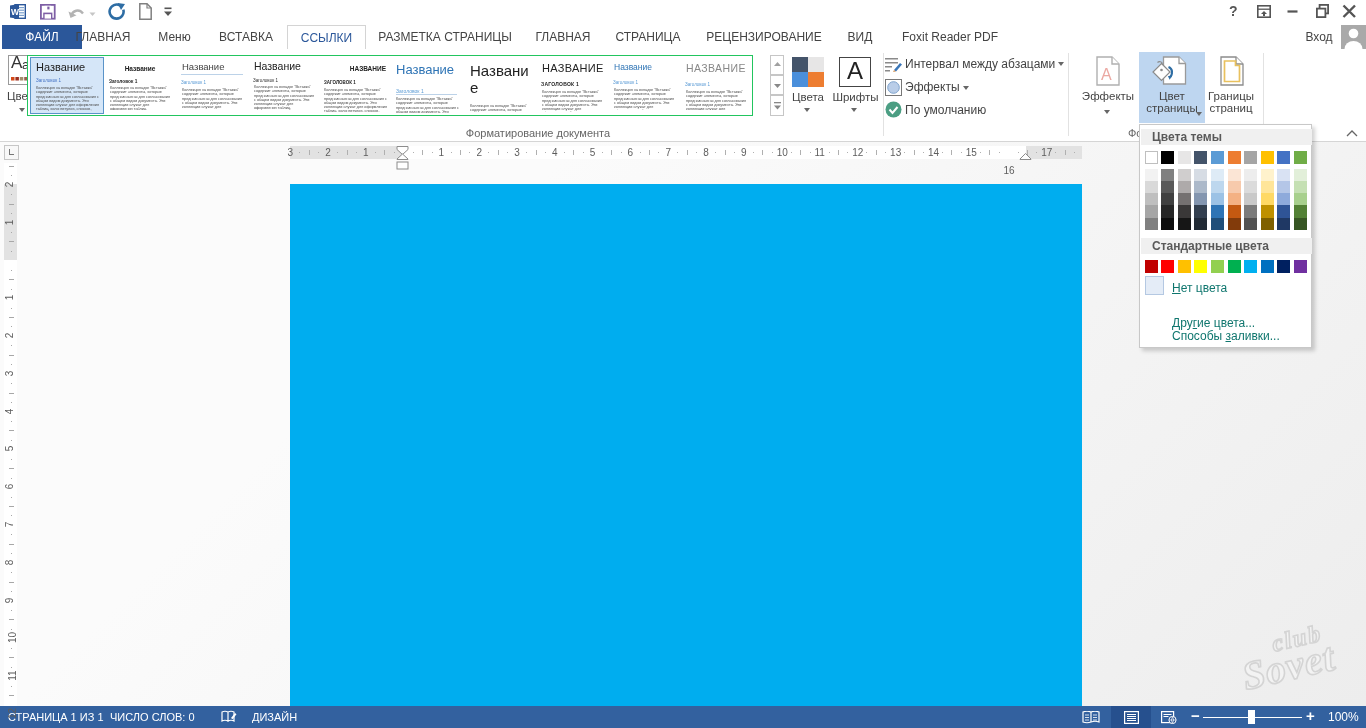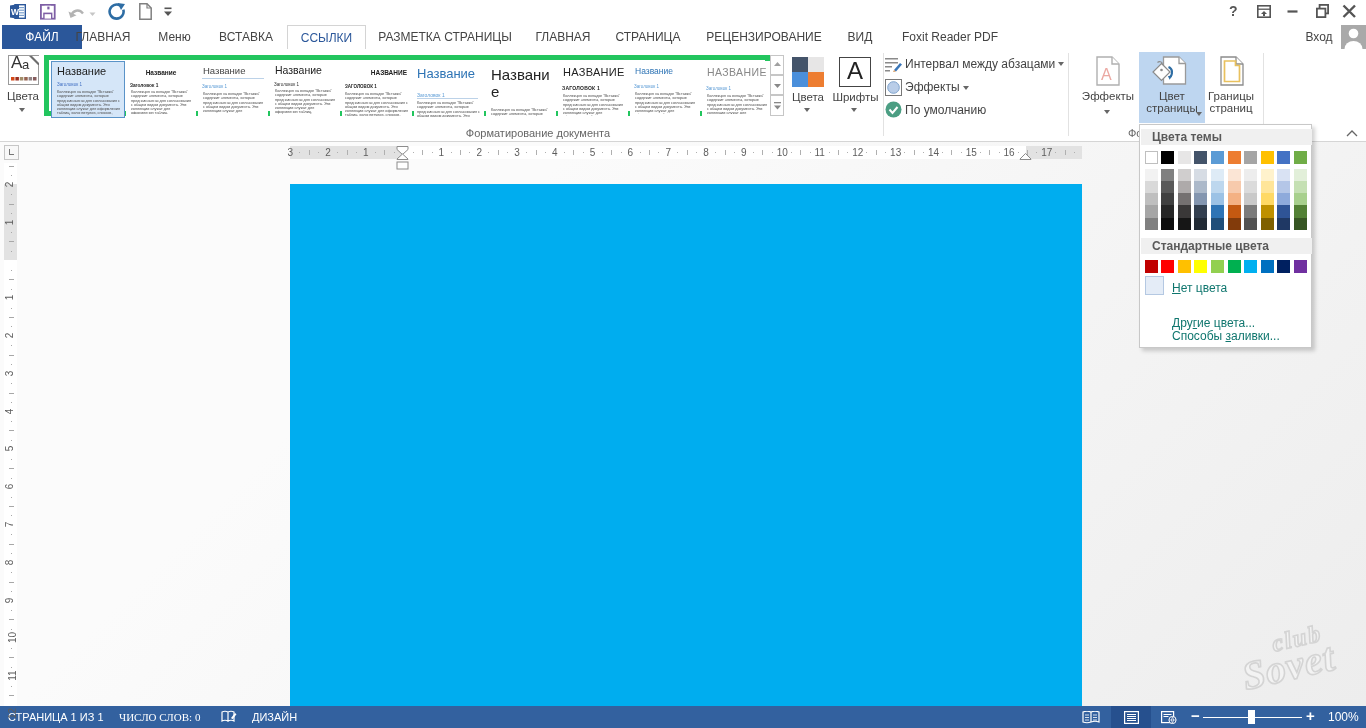--- a/index.html
+++ b/index.html
@@ -18,21 +18,21 @@
   #tab-design { color:#2b579a; background:#fff; border:1px solid #d4d4d4; border-bottom:none; }
 
   
   #ribbon { left:0; top:49px; width:1366px; height:93px; background:#fff; border-bottom:1px solid #d5d5d5; }
   .grouplabel { position:absolute; top:78px; font-size:11px; color:#666; }
   .vsep { position:absolute; top:4px; height:83px; width:1px; background:#e2e2e2; }
   .btnlabel { position:absolute; font-size:11.5px; color:#444; text-align:center; }
   .dropar { position:absolute; width:0; height:0; border-left:3.5px solid transparent; border-right:3.5px solid transparent; border-top:4px solid #666; }
 
   
-  #gallery { left:44px; top:6px; width:726px; height:61px; border:5px solid #22c55e; background:#fff; }
+  #gallery { left:27px; top:6px; width:726px; height:61px; border:1px solid #22c55e; background:#fff; }
   .thumb { position:absolute; top:1px; width:70px; height:57px; background:#fff; overflow:hidden; font-family:"Liberation Sans",sans-serif; }
   .tt { position:absolute; left:5px; top:4px; color:#222; }
   .th { position:absolute; left:5px; }
   .tb { position:absolute; left:5px; right:3px; overflow:hidden; }
   .tb > div { transform:scale(0.5); transform-origin:0 0; width:200%; font-size:7.6px; line-height:8.4px; color:#4a4a4a; }
   .scale5 { transform:scale(0.5); transform-origin:0 0; width:200%; }
 
   
   .ruler-h { left:290px; top:146px; width:792px; height:13px; background:#fff; }
   .rh-gray { position:absolute; top:0; height:13px; background:#e2e2e2; }
@@ -348,21 +348,21 @@
 <div class="rnum" style="left:337.6px;">6</div>
 <div class="rnum" style="left:375.4px;">7</div>
 <div class="rnum" style="left:413.2px;">8</div>
 <div class="rnum" style="left:451.0px;">9</div>
 <div class="rnum" style="left:486.8px;">10</div>
 <div class="rnum" style="left:524.5px;">11</div>
 <div class="rnum" style="left:562.3px;">12</div>
 <div class="rnum" style="left:600.1px;">13</div>
 <div class="rnum" style="left:637.9px;">14</div>
 <div class="rnum" style="left:675.7px;">15</div>
-<div class="rnum" style="left:713.5px;">16</div>
+<div class="rnum" style="left:713.5px;margin-top:18px;">16</div>
 <div class="rnum" style="left:751.3px;">17</div>
 <div class="rdot" style="left:9.4px;"></div>
 <div class="rtick" style="left:18.8px;"></div>
 <div class="rdot" style="left:28.3px;"></div>
 <div class="rdot" style="left:47.2px;"></div>
 <div class="rtick" style="left:56.6px;"></div>
 <div class="rdot" style="left:66.1px;"></div>
 <div class="rdot" style="left:85.0px;"></div>
 <div class="rtick" style="left:94.4px;"></div>
 <div class="rdot" style="left:103.9px;"></div>
@@ -417,21 +417,21 @@
 <div class="rdot" style="left:727.5px;"></div>
 <div class="rtick" style="left:736.9px;"></div>
 <div class="rdot" style="left:746.4px;"></div>
 <div class="rdot" style="left:765.3px;"></div>
 <div class="rtick" style="left:774.7px;"></div>
 <div class="rdot" style="left:784.2px;"></div>
 </div>
 
 <div class="abs" id="statusbar">
 <div class="sb" style="left:8px;">СТРАНИЦА 1 ИЗ 1</div>
-<div class="sb" style="left:119px;font-family:Liberation Serif, serif;">ЧИСЛО СЛОВ: 0</div>
+<div class="sb" style="left:110px;">ЧИСЛО СЛОВ: 0</div>
 <svg class="abs" style="left:221px;top:4px" width="16" height="14">
 <path d="M1 2 q3 -1.5 6 0 v9 q-3 -1.5 -6 0 z M7 2 q3 -1.5 6 0 v9 q-3 -1.5 -6 0 z" fill="none" stroke="#fff" stroke-width="1.2"></path>
 <path d="M10 8 l4 -5 1.5 1.2 -4 5 z" fill="#fff"></path>
     </svg>
 <div class="sb" style="left:252px;">ДИЗАЙН</div>
 <div class="abs" style="left:1111px;top:0;width:40px;height:22px;background:#26508e;"></div>
 <svg class="abs" style="left:1082px;top:5px" width="18" height="13">
 <path d="M1 1 q4 -1.5 8 0 q4 -1.5 8 0 v10 q-4 -1.5 -8 0 q-4 1.5 -8 0 z" fill="none" stroke="#fff" stroke-width="1.2"></path>
 <path d="M9 1 v10" stroke="#fff" stroke-width="1.2"></path>
 <path d="M3 4 h4 M3 6.5 h4 M3 9 h4 M11 4 h4 M11 6.5 h4 M11 9 h4" stroke="#fff" stroke-width="0.8"></path>

